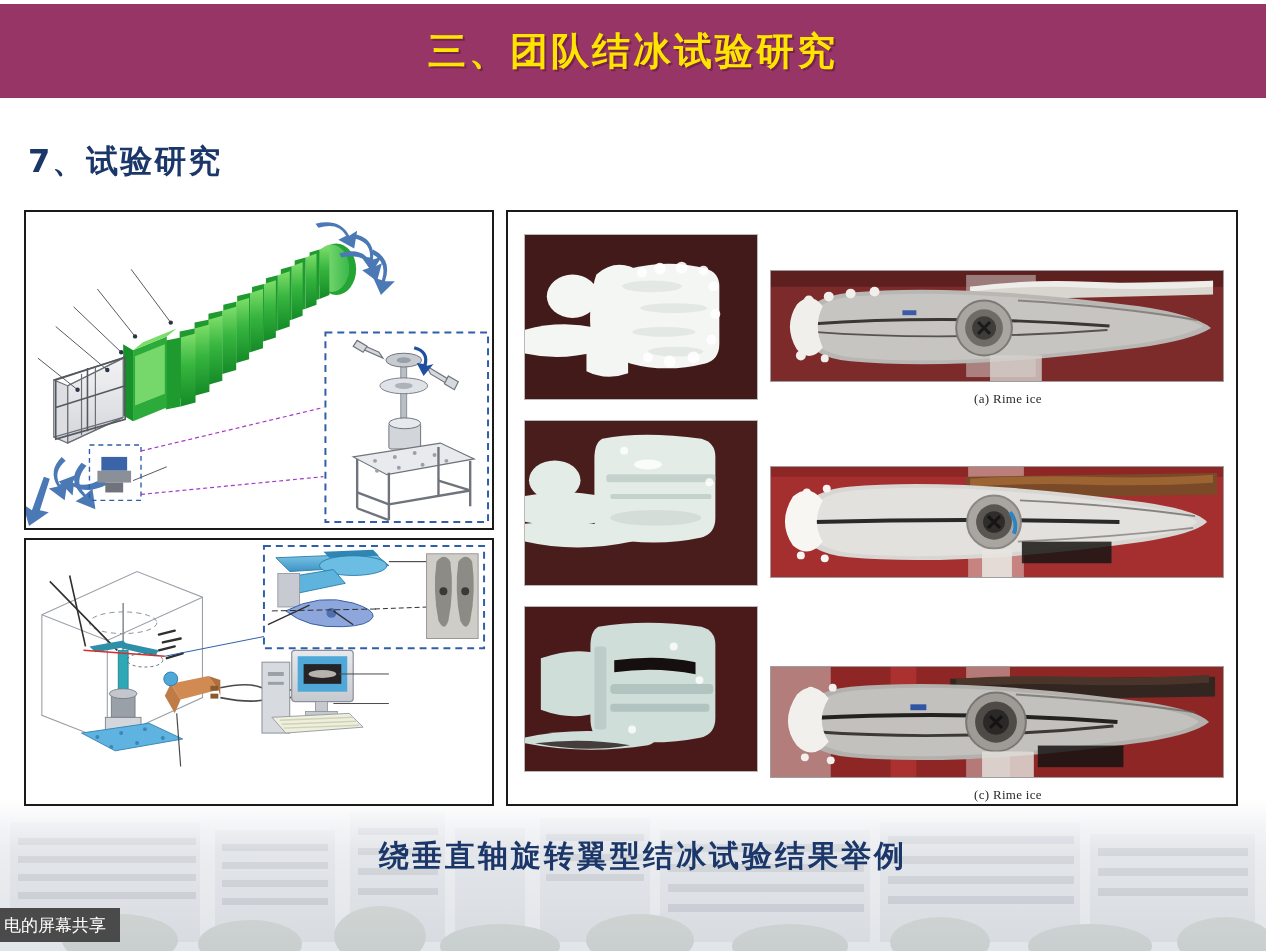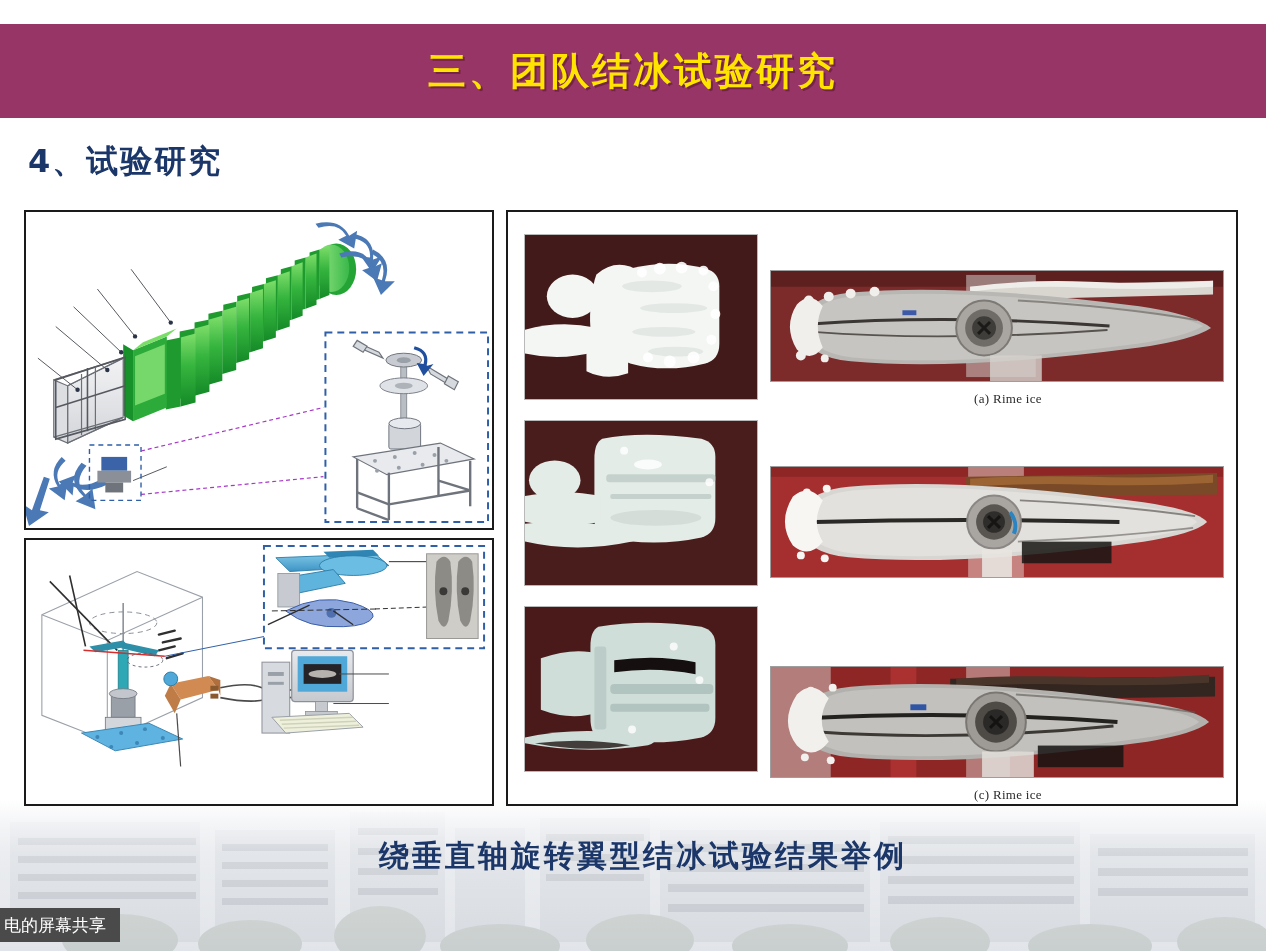--- a/index.html
+++ b/index.html
@@ -29,21 +29,21 @@
     height: 151px;
     overflow: hidden;
     background: linear-gradient(180deg, #ffffff 0%, #f2f3f6 18%, #e9ebef 55%, #dfe2e7 100%);
   }
   .bg-photo svg { display: block; width: 100%; height: 100%; opacity: .55; }
 
   
   .title-band {
     position: absolute;
     left: 0;
-    top: 24px;
+    top: 4px;
     width: 1266px;
     height: 94px;
     background: #963566;
     display: flex;
     align-items: center;
     justify-content: center;
   }
   .title-band .title-text {
     font-size: 38px;
     font-weight: bold;
@@ -217,21 +217,21 @@
         <ellipse cx="1225" cy="142" rx="48" ry="25"></ellipse>
       </g>
       <rect x="0" y="0" width="1266" height="151" fill="url(#bgFade)"></rect>
     </svg>
   </div>
 
   <div class="title-band">
     <div class="title-text">三、团队结冰试验研究</div>
   </div>
 
-  <div class="section-title">4、试验研究</div>
+  <div class="section-title">7、试验研究</div>
 
   <div class="panel" id="panel-tunnel">
     <div class="panel-inner">
       <svg viewBox="0 0 470 320" preserveAspectRatio="none" aria-hidden="true">
         <defs>
           <linearGradient id="gTube" x1="0" y1="0" x2="0" y2="1">
             <stop offset="0%" stop-color="#7ede6a"></stop>
             <stop offset="45%" stop-color="#35b43e"></stop>
             <stop offset="100%" stop-color="#148a27"></stop>
           </linearGradient>

